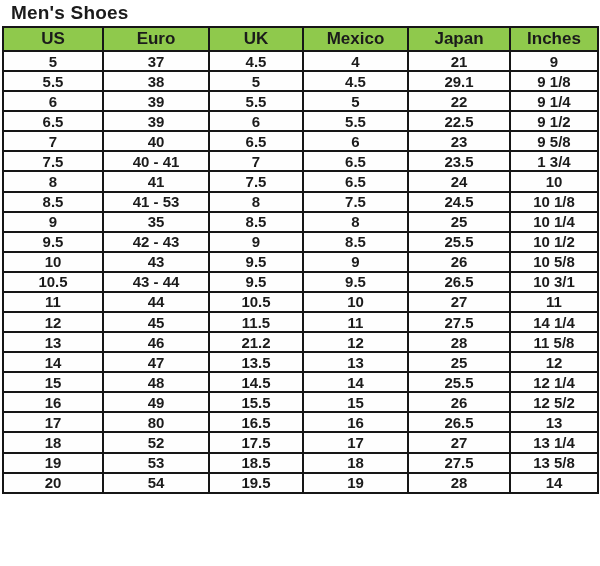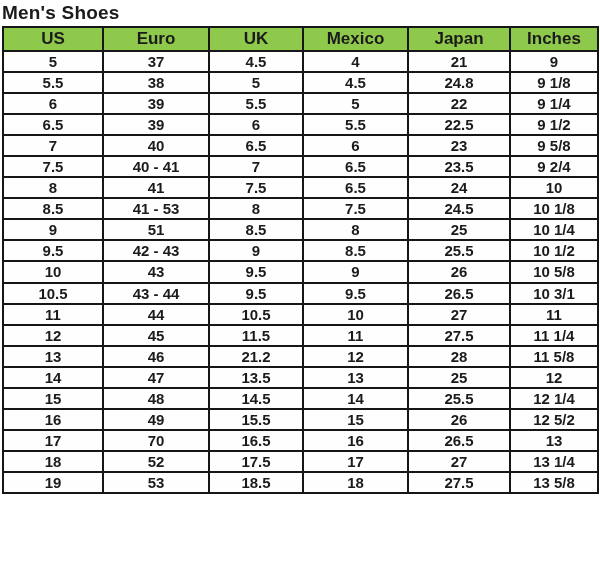--- a/index.html
+++ b/index.html
@@ -17,21 +17,21 @@
     font-family: "Liberation Sans", sans-serif;
     overflow: hidden;
   }
   .page {
     width: 600px;
     height: 566px;
     background: #ffffff;
   }
   .title {
     height: 26px;
-    padding: 2px 0 0 2px;
+    padding: 2px 0 0 11px;
     font-size: 19px;
     line-height: 22px;
     font-weight: bold;
     color: var(--text-color);
     letter-spacing: 0.2px;
   }
   table.size-table {
     border-collapse: collapse;
     table-layout: fixed;
     margin-left: 2px;
@@ -93,21 +93,21 @@
           <td>4.5</td>
           <td>4</td>
           <td>21</td>
           <td>9</td>
         </tr>
         <tr>
           <td>5.5</td>
           <td>38</td>
           <td>5</td>
           <td>4.5</td>
-          <td>24.8</td>
+          <td>29.1</td>
           <td>9 1/8</td>
         </tr>
         <tr>
           <td>6</td>
           <td>39</td>
           <td>5.5</td>
           <td>5</td>
           <td>22</td>
           <td>9 1/4</td>
         </tr>
@@ -126,41 +126,41 @@
           <td>6</td>
           <td>23</td>
           <td>9 5/8</td>
         </tr>
         <tr>
           <td>7.5</td>
           <td>40 - 41</td>
           <td>7</td>
           <td>6.5</td>
           <td>23.5</td>
-          <td>9 2/4</td>
+          <td>1 3/4</td>
         </tr>
         <tr>
           <td>8</td>
           <td>41</td>
           <td>7.5</td>
           <td>6.5</td>
           <td>24</td>
           <td>10</td>
         </tr>
         <tr>
           <td>8.5</td>
           <td>41 - 53</td>
           <td>8</td>
           <td>7.5</td>
           <td>24.5</td>
           <td>10 1/8</td>
         </tr>
         <tr>
           <td>9</td>
-          <td>51</td>
+          <td>35</td>
           <td>8.5</td>
           <td>8</td>
           <td>25</td>
           <td>10 1/4</td>
         </tr>
         <tr>
           <td>9.5</td>
           <td>42 - 43</td>
           <td>9</td>
           <td>8.5</td>
@@ -190,21 +190,21 @@
           <td>10</td>
           <td>27</td>
           <td>11</td>
         </tr>
         <tr>
           <td>12</td>
           <td>45</td>
           <td>11.5</td>
           <td>11</td>
           <td>27.5</td>
-          <td>11 1/4</td>
+          <td>14 1/4</td>
         </tr>
         <tr>
           <td>13</td>
           <td>46</td>
           <td>21.2</td>
           <td>12</td>
           <td>28</td>
           <td>11 5/8</td>
         </tr>
         <tr>
@@ -226,21 +226,21 @@
         <tr>
           <td>16</td>
           <td>49</td>
           <td>15.5</td>
           <td>15</td>
           <td>26</td>
           <td>12 5/2</td>
         </tr>
         <tr>
           <td>17</td>
-          <td>70</td>
+          <td>80</td>
           <td>16.5</td>
           <td>16</td>
           <td>26.5</td>
           <td>13</td>
         </tr>
         <tr>
           <td>18</td>
           <td>52</td>
           <td>17.5</td>
           <td>17</td>
@@ -248,15 +248,23 @@
           <td>13 1/4</td>
         </tr>
         <tr>
           <td>19</td>
           <td>53</td>
           <td>18.5</td>
           <td>18</td>
           <td>27.5</td>
           <td>13 5/8</td>
         </tr>
+        <tr>
+          <td>20</td>
+          <td>54</td>
+          <td>19.5</td>
+          <td>19</td>
+          <td>28</td>
+          <td>14</td>
+        </tr>
       </tbody>
   </table>
 </div>
 
 </body></html>

